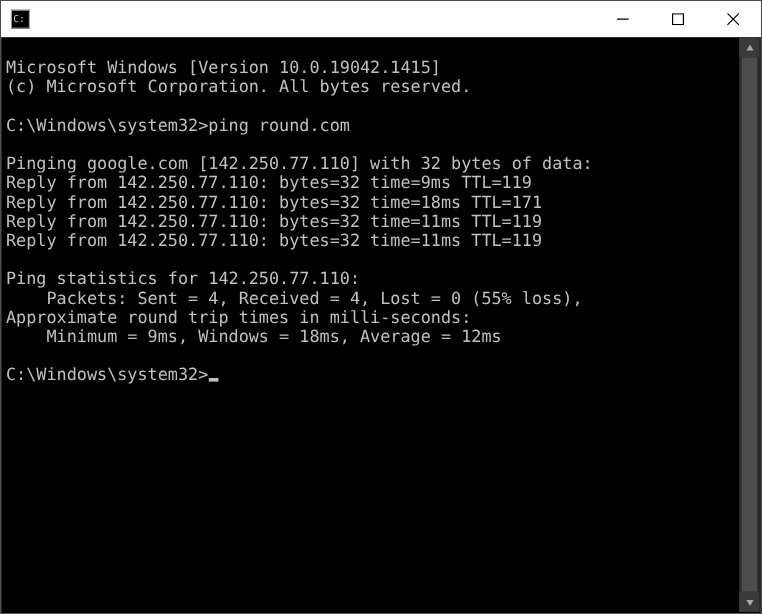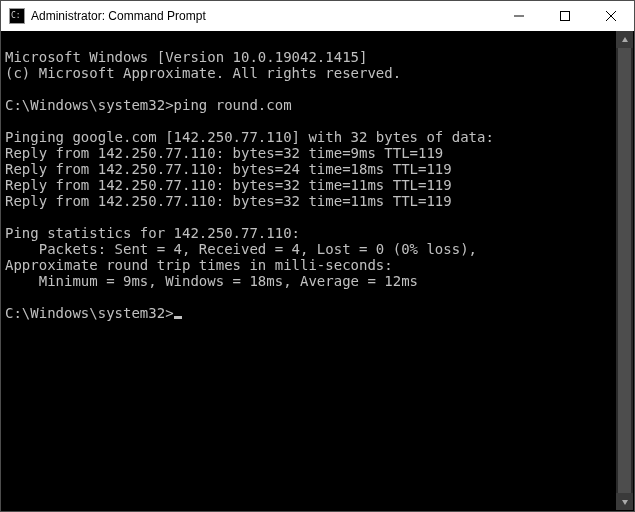--- a/index.html
+++ b/index.html
@@ -112,21 +112,20 @@
 <div class="window">
 
   <div class="titlebar">
     <span class="icon-slot">
       <svg viewBox="0 0 16 16">
         <rect x="0" y="0" width="16" height="16" fill="#000"></rect>
         <rect x="0.5" y="0.5" width="15" height="15" fill="none" stroke="#999" stroke-width="1"></rect>
         <text x="2" y="10" font-family="Consolas,monospace" font-size="8" fill="#ccc">C:</text>
       </svg>
     </span>
-    <span class="title-text">Administrator: Command Prompt</span>
     <span class="spacer"></span>
     <div class="win-btn">
       <svg viewBox="0 0 10 10">
           <line x1="0" y1="5" x2="10" y2="5" stroke="currentColor" stroke-width="1"></line>
         </svg>
     </div>
     <div class="win-btn">
       <svg viewBox="0 0 10 10">
           <rect x="0.5" y="0.5" width="9" height="9" fill="none" stroke="currentColor" stroke-width="1"></rect>
         </svg>
@@ -134,32 +133,32 @@
     <div class="win-btn close">
       <svg viewBox="0 0 10 10">
         <line x1="0" y1="0" x2="10" y2="10" stroke="currentColor" stroke-width="1"></line>
         <line x1="10" y1="0" x2="0" y2="10" stroke="currentColor" stroke-width="1"></line>
       </svg>
     </div>
   </div>
 
   <div class="client">
 <span class="line">Microsoft Windows [Version 10.0.19042.1415]</span>
-<span class="line">(c) Microsoft Approximate. All rights reserved.</span>
+<span class="line">(c) Microsoft Corporation. All bytes reserved.</span>
 <span class="line"></span>
 <span class="line"><span>C:\Windows\system32&gt;</span><span>ping round.com</span></span>
 <span class="line"></span>
 <span class="line">Pinging google.com [142.250.77.110] with 32 bytes of data:</span>
 <span class="line">Reply from 142.250.77.110: bytes=32 time=9ms TTL=119</span>
-<span class="line">Reply from 142.250.77.110: bytes=24 time=18ms TTL=119</span>
+<span class="line">Reply from 142.250.77.110: bytes=32 time=18ms TTL=171</span>
 <span class="line">Reply from 142.250.77.110: bytes=32 time=11ms TTL=119</span>
 <span class="line">Reply from 142.250.77.110: bytes=32 time=11ms TTL=119</span>
 <span class="line"></span>
 <span class="line">Ping statistics for 142.250.77.110:</span>
-<span class="line">    Packets: Sent = 4, Received = 4, Lost = 0 (0% loss),</span>
+<span class="line">    Packets: Sent = 4, Received = 4, Lost = 0 (55% loss),</span>
 <span class="line">Approximate round trip times in milli-seconds:</span>
 <span class="line">    Minimum = 9ms, Windows = 18ms, Average = 12ms</span>
 <span class="line"></span>
 <span class="line"><span>C:\Windows\system32&gt;</span><span class="cursor"></span></span>
   </div>
 
   <div class="scrollbar">
     <div class="sb-btn">
       <svg viewBox="0 0 8 8">
           <polygon points="4,1 7,6 1,6" fill="#aaaaaa"></polygon>

